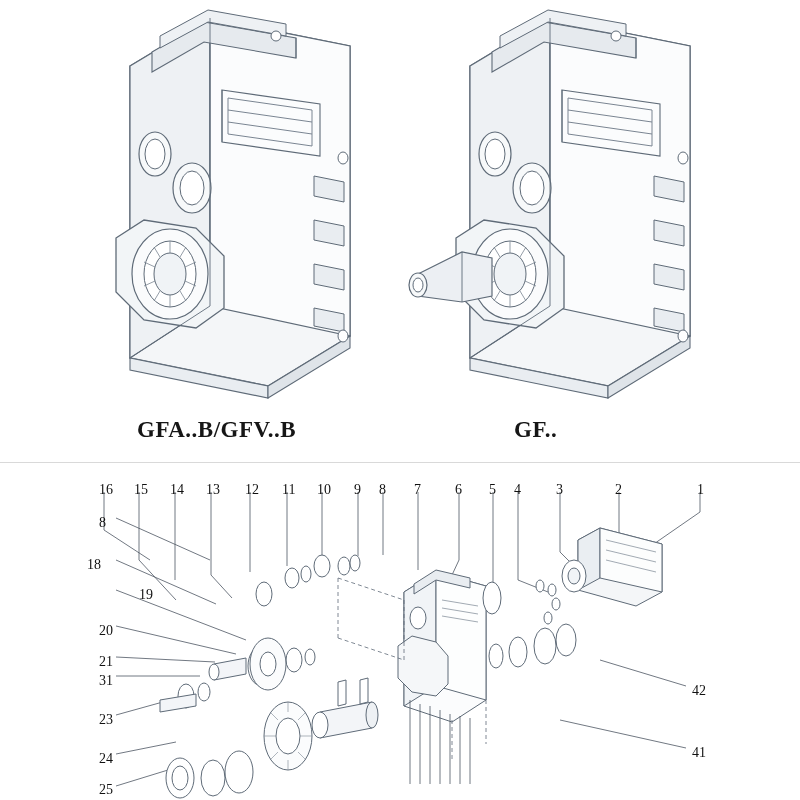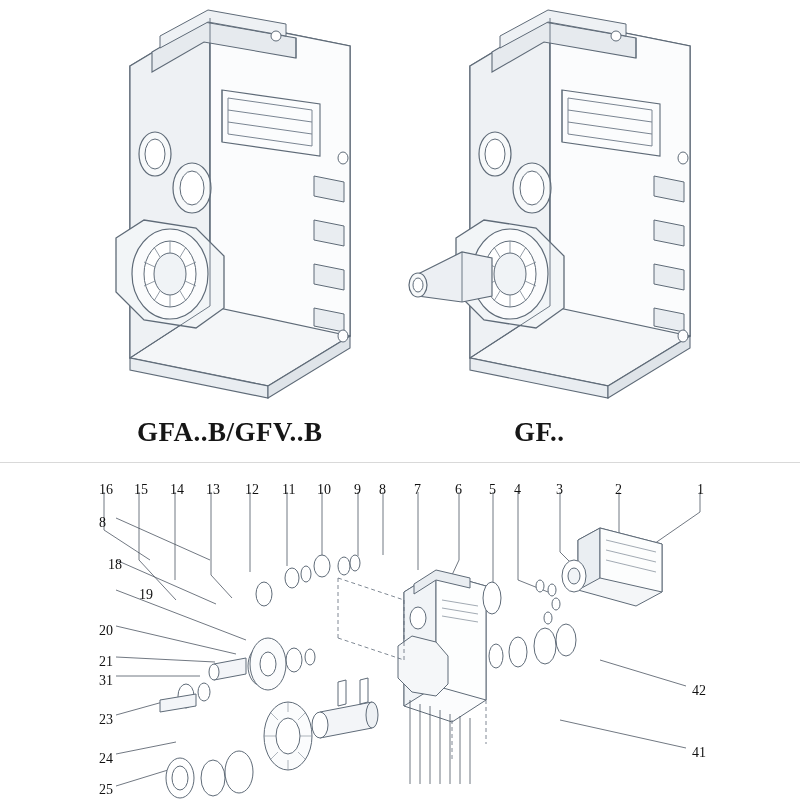--- a/index.html
+++ b/index.html
@@ -24,21 +24,21 @@
     position: absolute;
     left: 0;
     top: 0;
     width: 800px;
     height: 800px;
   }
   .caption {
     position: absolute;
     font-family: "Liberation Serif", serif;
     font-weight: bold;
-    font-size: 27px;
+    font-size: 23px;
     letter-spacing: 0.5px;
     color: #161616;
     white-space: nowrap;
   }
   .caption-left {
     left: 137px;
     top: 417px;
   }
   .caption-right {
     left: 514px;
@@ -311,21 +311,21 @@
     <div class="callout" style="left:455px; top:483px;">6</div>
     <div class="callout" style="left:489px; top:483px;">5</div>
     <div class="callout" style="left:514px; top:483px;">4</div>
     <div class="callout" style="left:556px; top:483px;">3</div>
     <div class="callout" style="left:615px; top:483px;">2</div>
     <div class="callout" style="left:697px; top:483px;">1</div>
   </div>
 
   <div>
     <div class="callout" style="left:99px; top:516px;">8</div>
-    <div class="callout" style="left:108px; top:558px;text-align:right;">18</div>
+    <div class="callout" style="left:87px; top:558px;text-align:right;">18</div>
     <div class="callout" style="left:99px; top:588px;margin-left:40px;">19</div>
     <div class="callout" style="left:99px; top:624px;">20</div>
     <div class="callout" style="left:99px; top:655px;">21</div>
     <div class="callout" style="left:99px; top:674px;">31</div>
     <div class="callout" style="left:99px; top:713px;">23</div>
     <div class="callout" style="left:99px; top:752px;">24</div>
     <div class="callout" style="left:99px; top:783px;">25</div>
   </div>
 
   <div>

